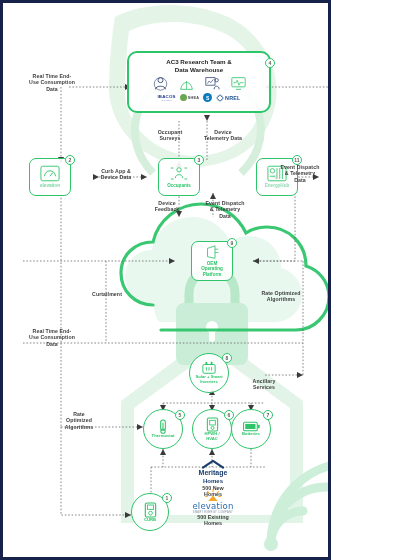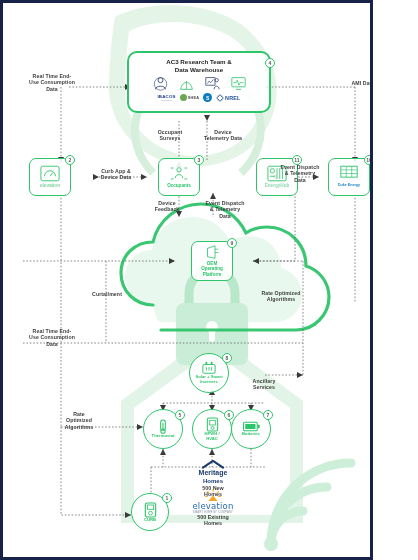--- a/index.html
+++ b/index.html
@@ -1,17 +1,17 @@
 <!DOCTYPE html>
 <html><head>
 <meta charset="utf-8">
 <style>
   html,body{margin:0;padding:0;background:#ffffff;}
   body{font-family:"Liberation Sans",sans-serif;}
-  #page{position:relative;width:373px;height:560px;background:#ffffff;overflow:hidden;box-sizing:border-box;border:3px solid #17224b;}
+  #page{position:relative;width:331px;height:560px;background:#ffffff;overflow:hidden;box-sizing:border-box;border:3px solid #17224b;}
   #canvas{position:absolute;inset:0;}
   .bg-svg{position:absolute;left:0;top:0;width:418px;height:560px;pointer-events:none;}
   .lbl{position:absolute;font-size:5.2px;line-height:6.4px;color:#3d3d3d;text-align:center;font-weight:bold;letter-spacing:.1px;}
   .node{position:absolute;box-sizing:border-box;}
   .rbox{border:1.6px solid #2ec46a;border-radius:7px;background:rgba(255,255,255,.92);box-sizing:border-box;display:flex;flex-direction:column;align-items:center;justify-content:center;}
   .rbox .cap{font-size:4.6px;font-weight:bold;color:#2ec46a;text-align:center;line-height:5.2px;margin-top:1px;}
   .circ{border:1.6px solid #2ec46a;border-radius:50%;background:rgba(255,255,255,.92);box-sizing:border-box;display:flex;flex-direction:column;align-items:center;justify-content:center;}
   .circ .cap{font-size:4.2px;font-weight:bold;color:#2ec46a;text-align:center;line-height:4.6px;}
   .badge{position:absolute;width:10px;height:10px;border-radius:50%;border:1.1px solid #2ec46a;background:#ffffff;color:#5b5b5b;font-size:5px;font-weight:bold;display:flex;align-items:center;justify-content:center;box-sizing:border-box;}
   .hub{position:absolute;border:2px solid #2ec46a;border-radius:10px;background:rgba(255,255,255,.93);box-sizing:border-box;}

